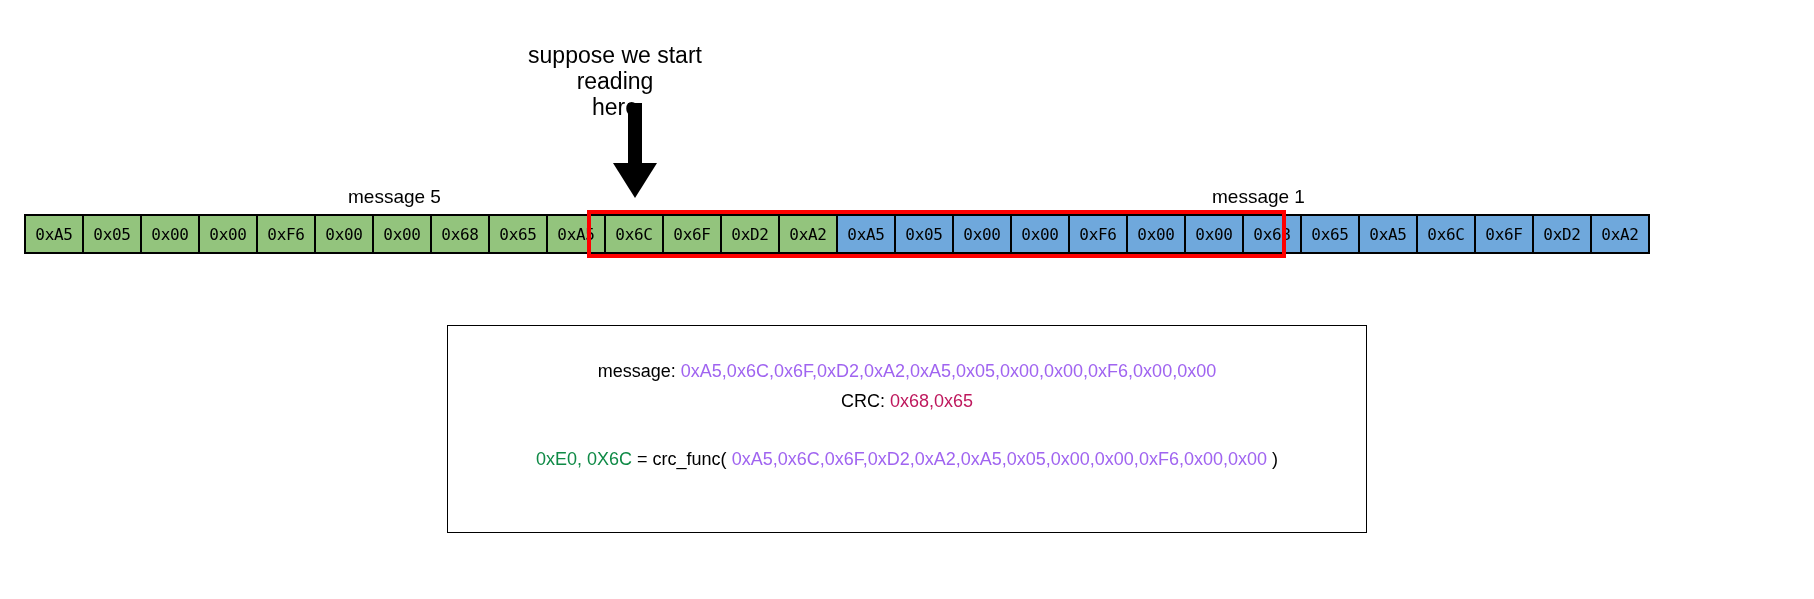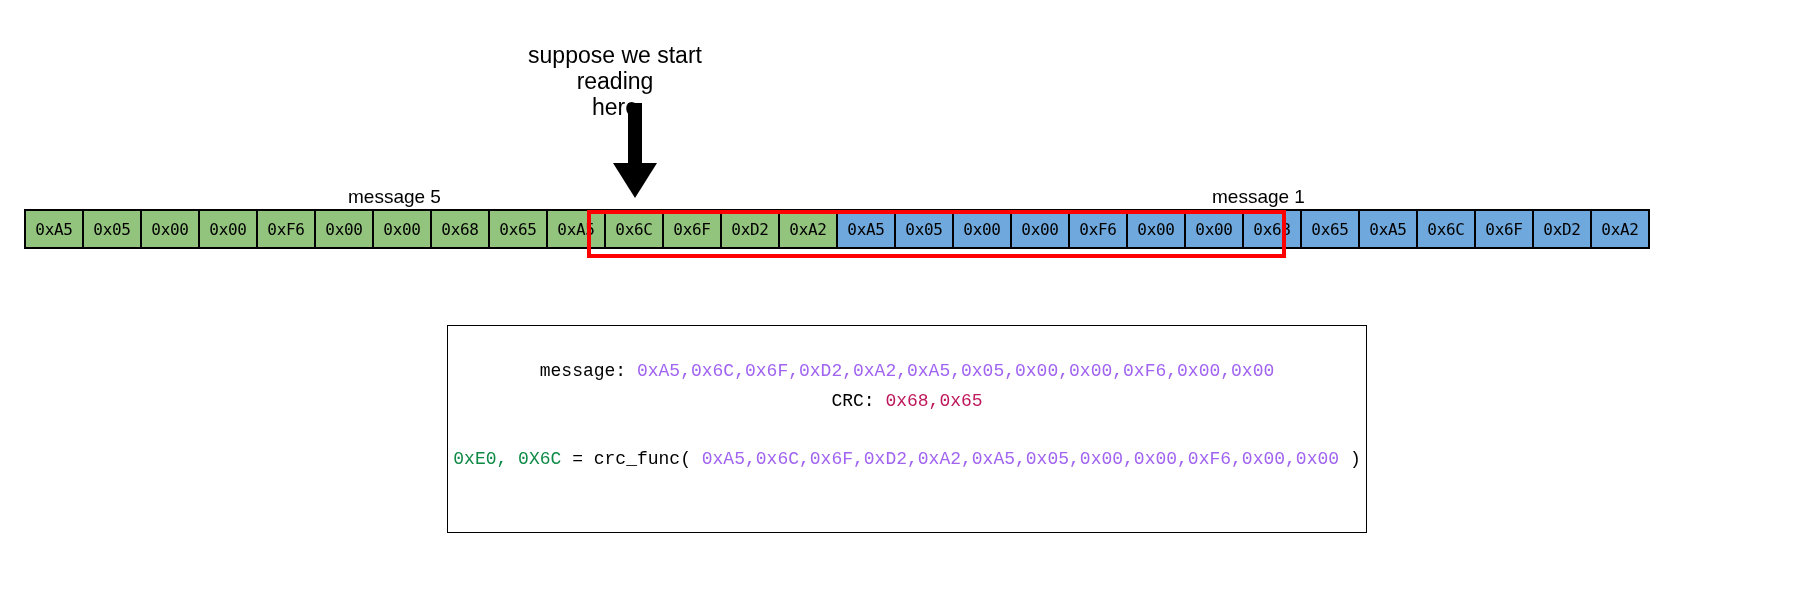--- a/index.html
+++ b/index.html
@@ -46,23 +46,23 @@
     white-space: nowrap;
   }
   #label-message-1 { left: 348px; top: 186px; }
   #label-message-2 { left: 1212px; top: 186px; }
 
   
   #byte-strip {
     position: absolute;
     left: 24px;
     top: 214px;
-    height: 30px;
+    height: 40px;
     display: flex;
-    align-items: center;
+    align-items: flex-end;
   }
   .byte-cell {
     width: 60px;
     height: 40px;
     box-sizing: border-box;
     border: 2px solid #000000;
     margin-right: -2px;
     display: flex;
     align-items: center;
     justify-content: center;
@@ -92,21 +92,20 @@
     left: 447px;
     top: 325px;
     width: 920px;
     height: 208px;
     box-sizing: border-box;
     border: 1px solid #000000;
     background: #ffffff;
     text-align: center;
     font-size: 18px;
     color: #000000;
-    font-family: Liberation Mono, monospace;
   }
   .exp-line { line-height: 24px; white-space: nowrap; }
   #exp-line-message { margin-top: 33px; }
   #exp-line-crc     { margin-top: 6px; }
   #exp-line-func    { margin-top: 34px; }
   #exp-line-compare { margin-top: 24px; }
 
   .c-purple { color: #a064f0; }
   .c-blue   { color: #be185d; }
   .c-green  { color: #0f8a46; }

